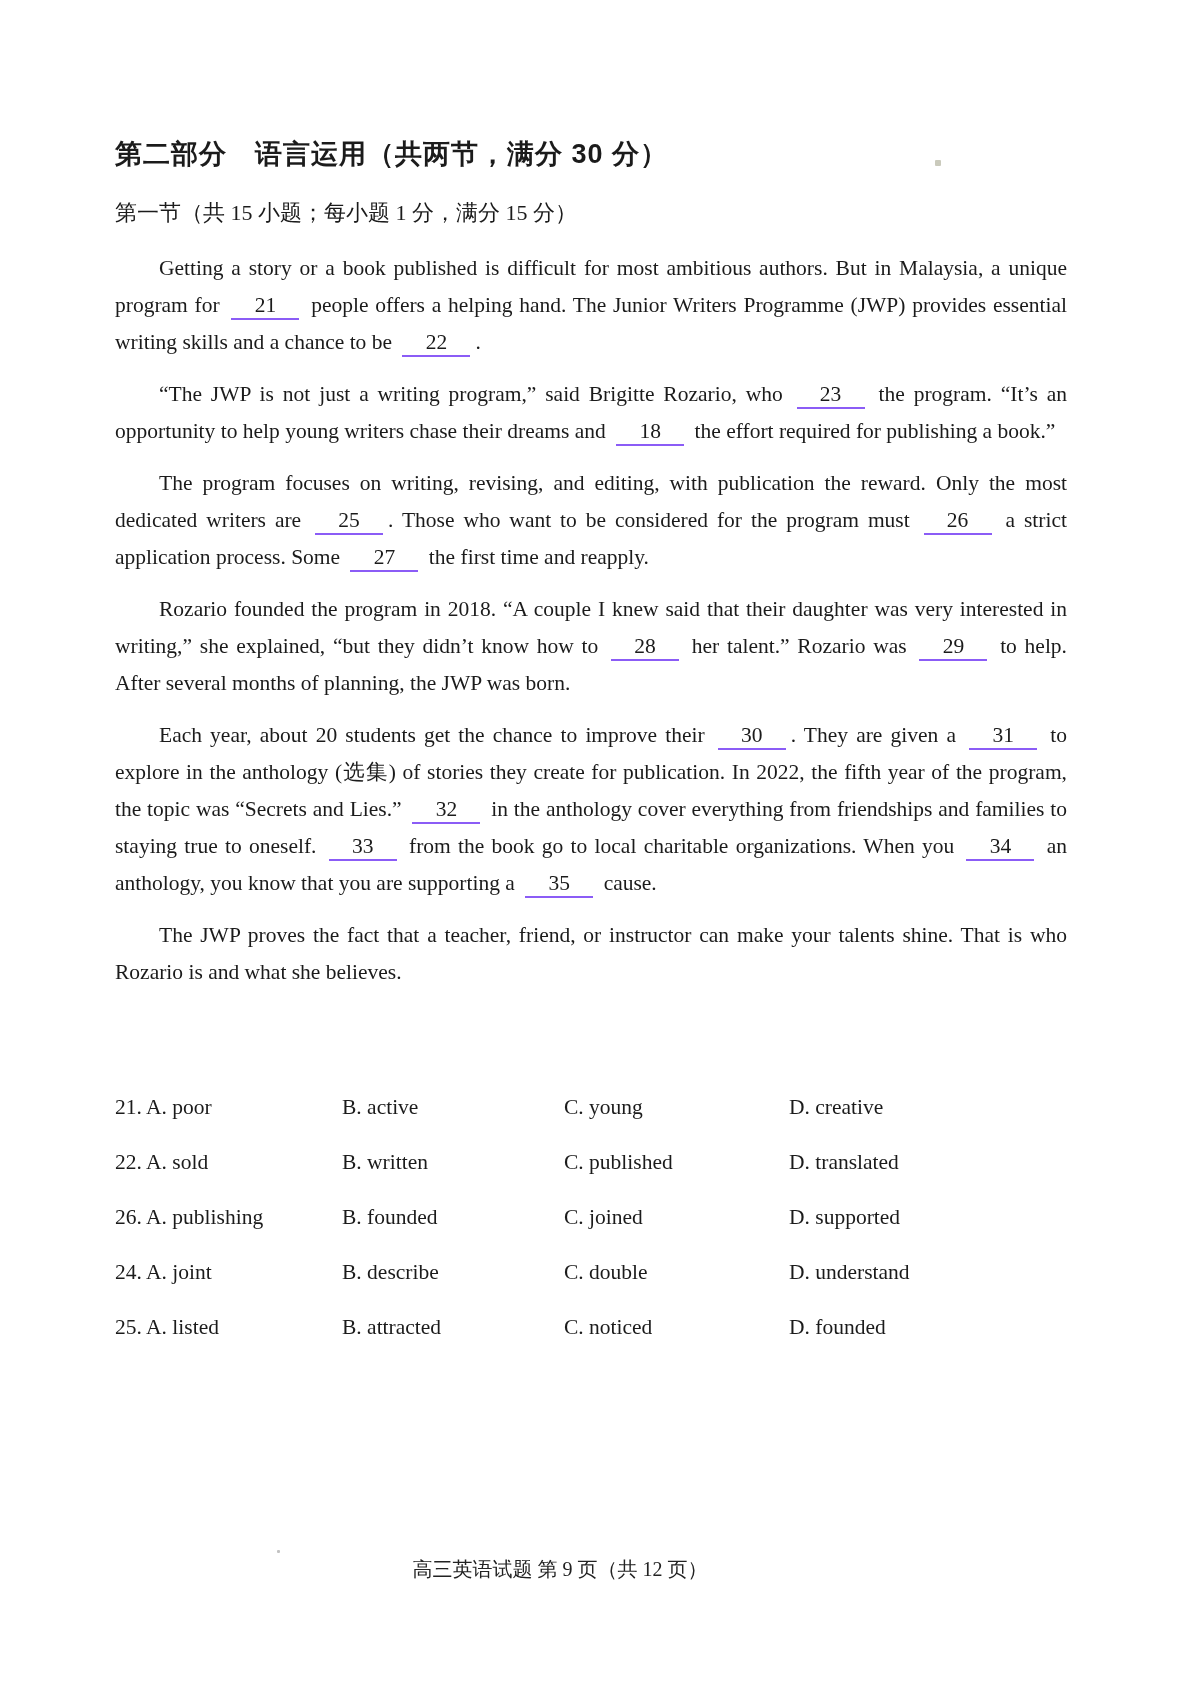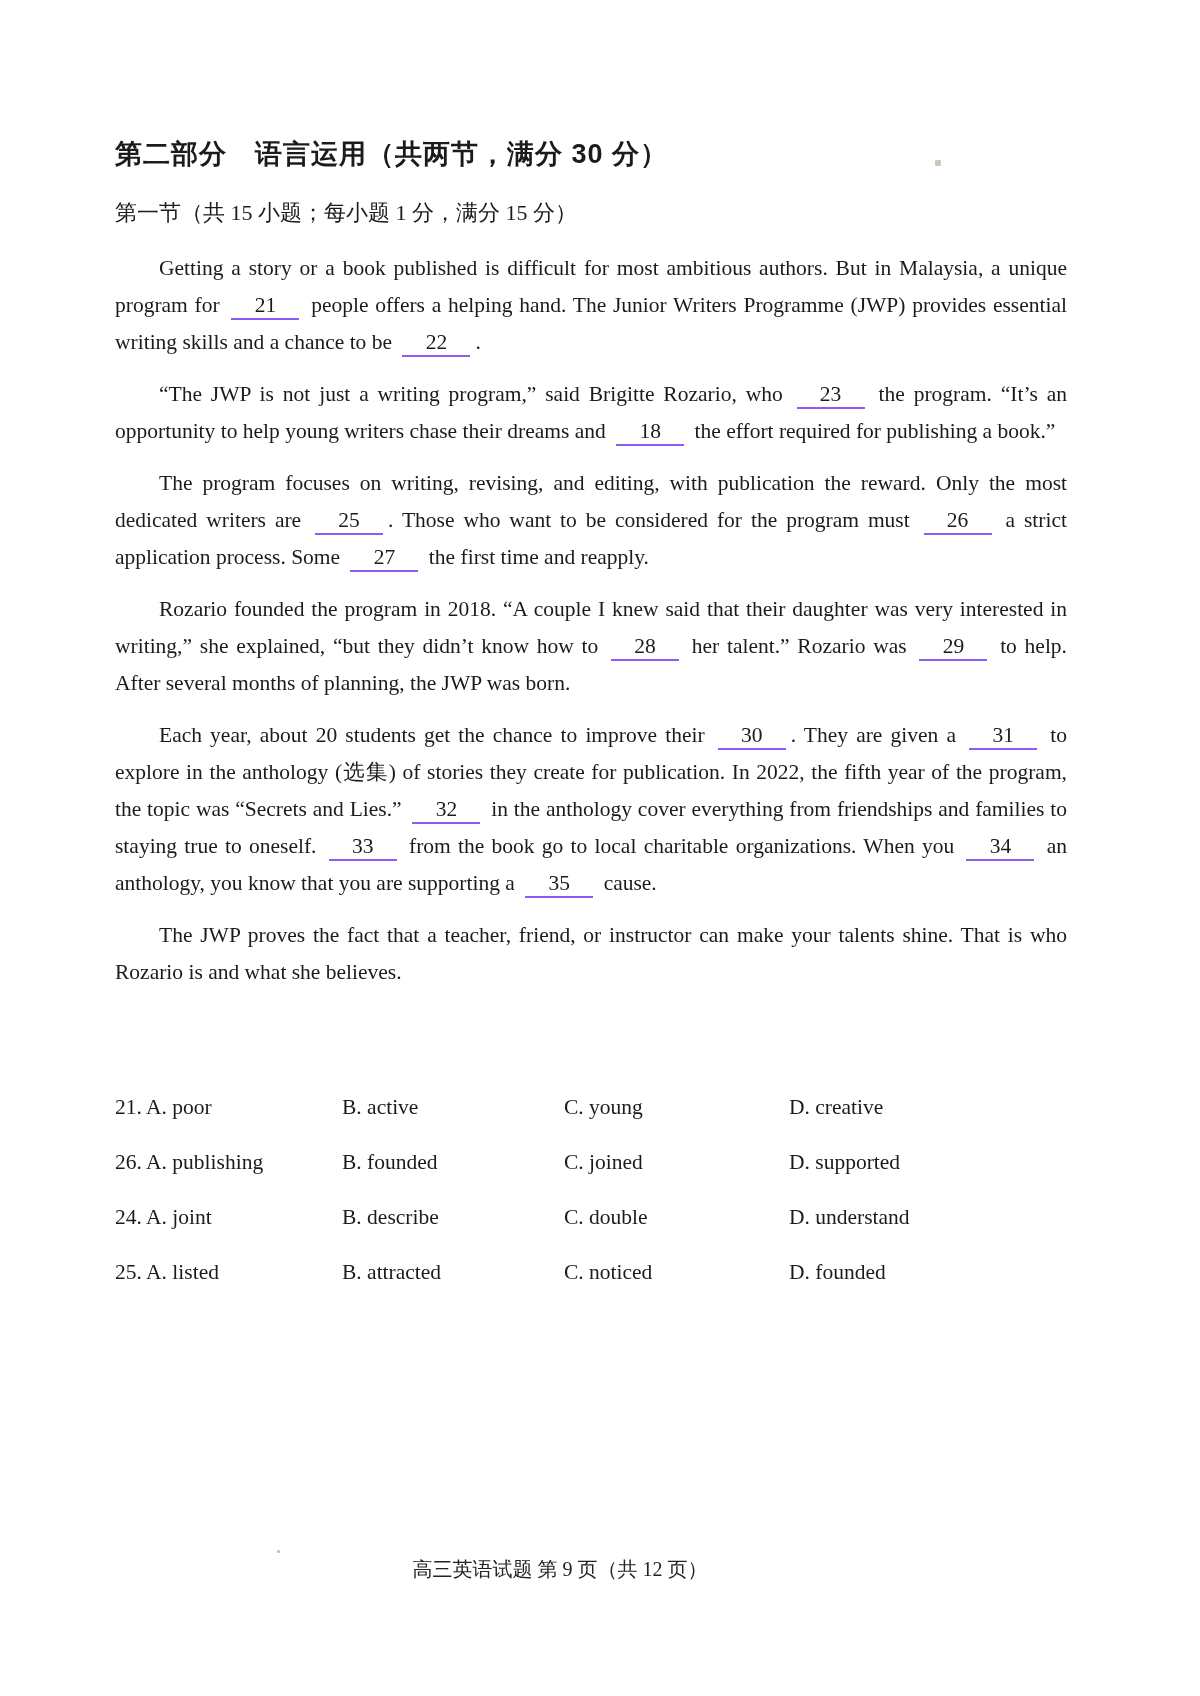--- a/index.html
+++ b/index.html
@@ -115,20 +115,26 @@
       </div>
 
     <div class="questions">
         <div class="qrow">
           <div class="qcell"><span>21. </span><span>A. poor</span></div>
           <div class="qcell"><span>B. active</span></div>
           <div class="qcell"><span>C. young</span></div>
           <div class="qcell"><span>D. creative</span></div>
         </div>
         <div class="qrow">
+          <div class="qcell"><span>22. </span><span>A. sold</span></div>
+          <div class="qcell"><span>B. written</span></div>
+          <div class="qcell"><span>C. published</span></div>
+          <div class="qcell"><span>D. translated</span></div>
+        </div>
+        <div class="qrow">
           <div class="qcell"><span>26. </span><span>A. publishing</span></div>
           <div class="qcell"><span>B. founded</span></div>
           <div class="qcell"><span>C. joined</span></div>
           <div class="qcell"><span>D. supported</span></div>
         </div>
         <div class="qrow">
           <div class="qcell"><span>24. </span><span>A. joint</span></div>
           <div class="qcell"><span>B. describe</span></div>
           <div class="qcell"><span>C. double</span></div>
           <div class="qcell"><span>D. understand</span></div>

